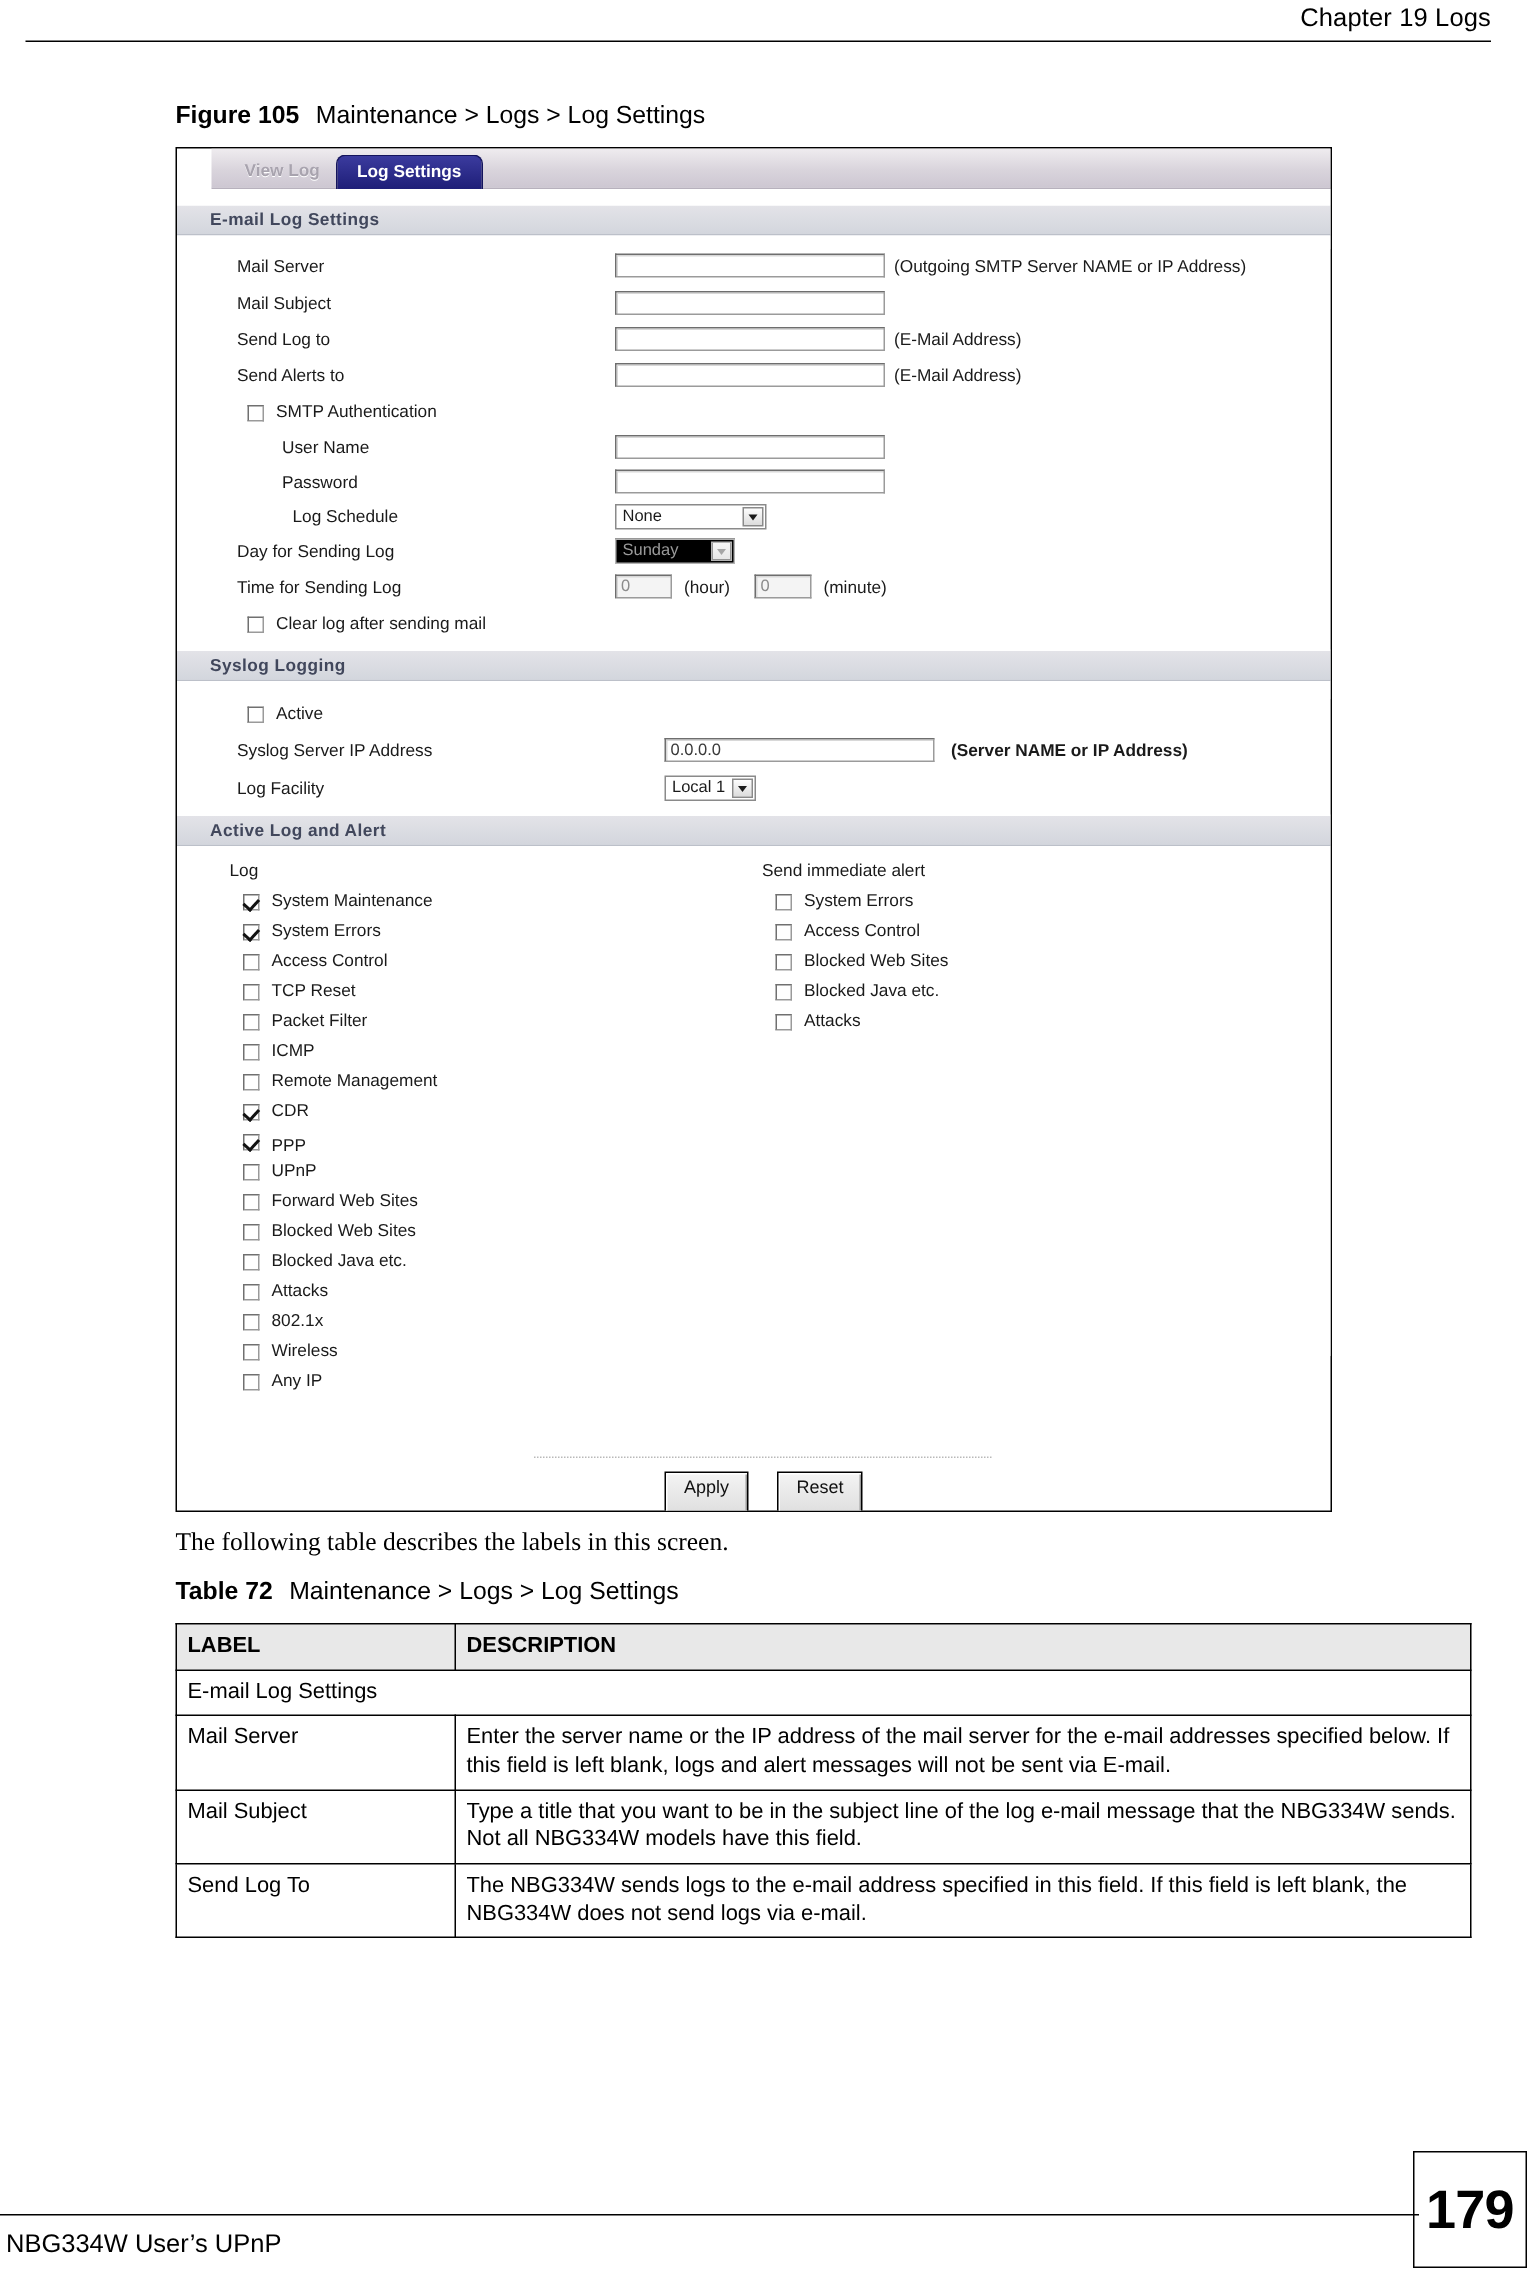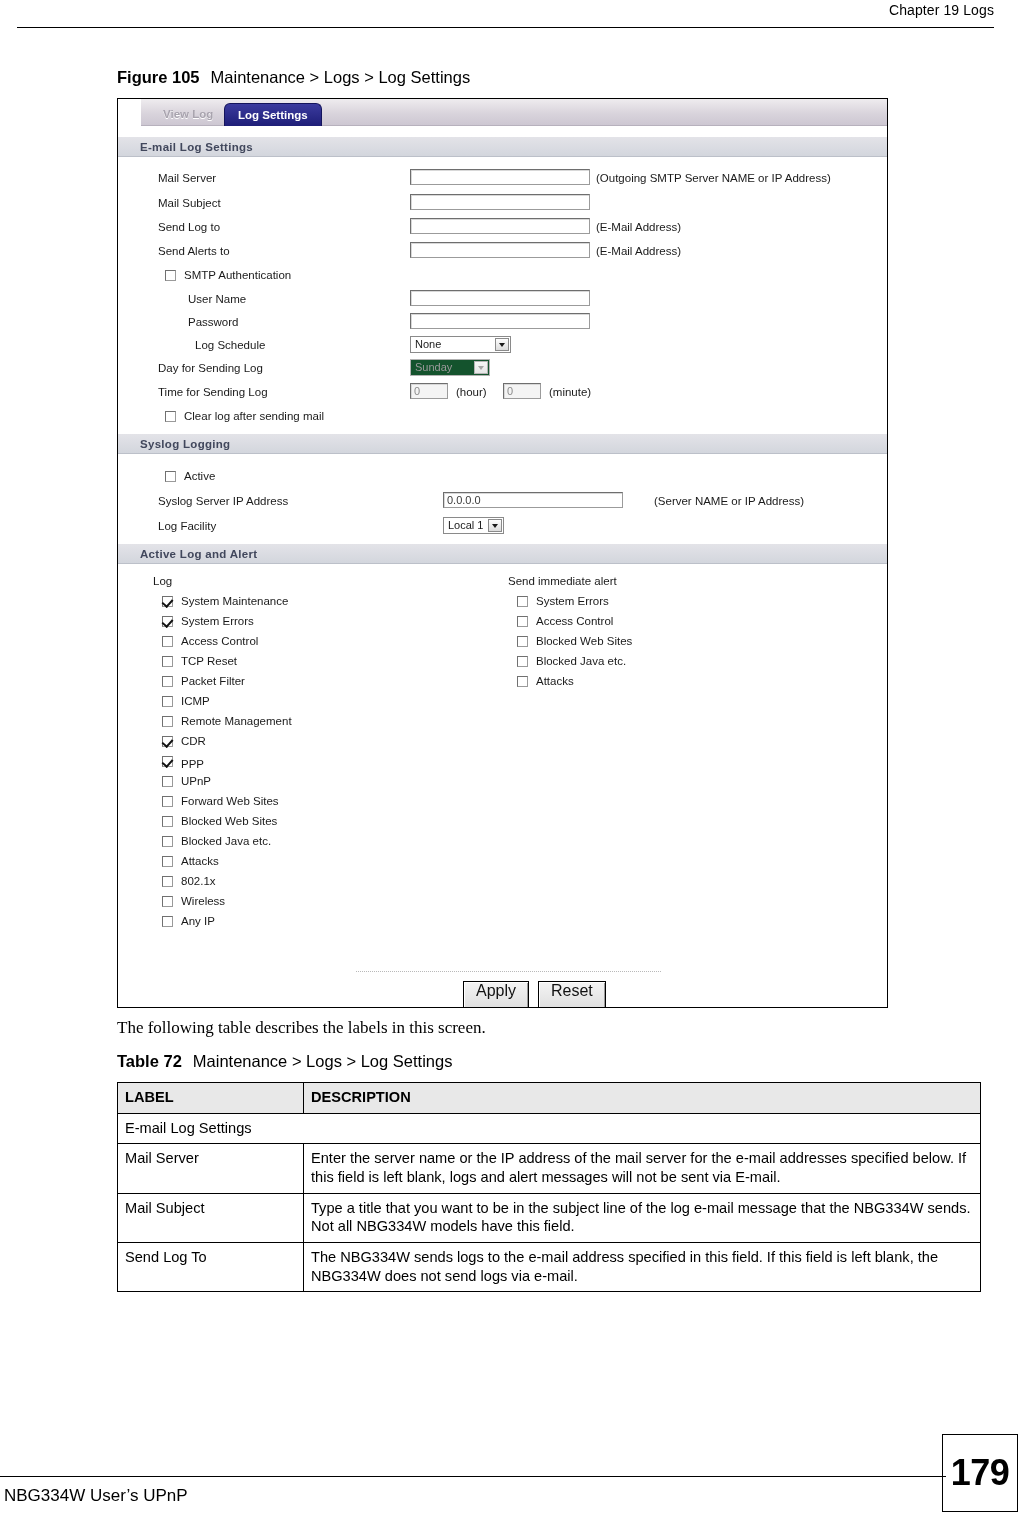--- a/index.html
+++ b/index.html
@@ -12,21 +12,21 @@
     position:relative;
     overflow:hidden;
   }
 
   
   .page-header {
     position:absolute; left:0; top:0; width:1018px; height:34px;
   }
   .page-header .chapter {
     position:absolute; right:24px; top:2px;
-    font-size:14px; font-weight:400; letter-spacing:.1px;
+    font-size:17px; font-weight:400; letter-spacing:.1px;
     font-family:"Liberation Sans", sans-serif;
   }
   .page-header .rule {
     position:absolute; left:17px; right:24px; top:27px;
     border-bottom:1.6px solid #000;
   }
 
   .page-footer { position:absolute; left:0; bottom:0; width:1018px; height:90px; }
   .page-footer .rule {
     position:absolute; left:0px; right:72px; bottom:47px;
@@ -136,21 +136,21 @@
     background:linear-gradient(#fdfdfd,#dcdcdc);
     border:1px solid #8a8a8a;
     display:flex; align-items:center; justify-content:center;
   }
   .sel .arrow:after {
     content:""; display:block;
     border-left:3.5px solid transparent;
     border-right:3.5px solid transparent;
     border-top:4px solid #1a1a1a;
   }
-  .sel.disabled { background:#14532d; color:#9a9a9a; border-color:#b2b2b2; }
+  .sel.disabled { background:#000000; color:#9a9a9a; border-color:#b2b2b2; }
   .sel.disabled .arrow { background:linear-gradient(#f6f6f6,#e6e6e6); border-color:#b4b4b4; }
   .sel.disabled .arrow:after { border-top-color:#a6a6a6; }
 
   .cbx {
     position:absolute;
     width:11px; height:11px;
     border:1px solid #9a9a9a;
     border-top-color:#707070; border-left-color:#707070;
     background:#fff;
   }
@@ -168,28 +168,27 @@
 
   .dotted {
     position:absolute; left:355px; top:974px; width:305px;
     border-top:1px dotted #b9b9b9;
   }
   .btn {
     position:absolute;
     height:32px;
     min-width:52px;
     padding:0 12px;
-    font-size:16px;
+    font-size:12px;
     line-height:18px;
     text-align:center;
     background:linear-gradient(#f4f4f4,#dcdcdc);
     border:1px solid #000;
     box-shadow:inset 1px 1px 0 #ffffff, inset -1px -1px 0 #9a9a9a;
     color:#111;
-    margin-left:20px;
   }
 
   
   .para {
     position:absolute; left:117px; top:1018px;
     font-size:17px;
     font-family:"Liberation Serif", serif;
   }
   .tbl-caption {
     position:absolute; left:117px; top:1052px;
@@ -317,21 +316,21 @@
     <div class="sec-gap" style="height:12px;"></div>
 
     <div class="row" style="height:24px;">
       <span class="cbx" style="left:47px;top:5px;"></span>
       <span class="cblabel" style="left:66px;top:4px;">Active</span>
     </div>
 
     <div class="row" style="height:25px;">
       <span class="lbl" style="left:40px;top:5px;">Syslog Server IP Address</span>
       <div class="txtbox" style="left:325px;top:2px;width:180px;">0.0.0.0</div>
-      <span class="note" style="left:536px;top:5px;">(Server NAME or IP Address)</span>
+      <span class="note" style="left:516px;top:5px;font-weight:bold;">(Server NAME or IP Address)</span>
     </div>
 
     <div class="row" style="height:28px;">
       <span class="lbl" style="left:40px;top:5px;text-align:right;">Log Facility</span>
       <div class="sel" style="left:325px;top:2px;width:61px;">
         <span>Local 1</span>
         <span class="arrow"></span>
       </div>
     </div>
 

